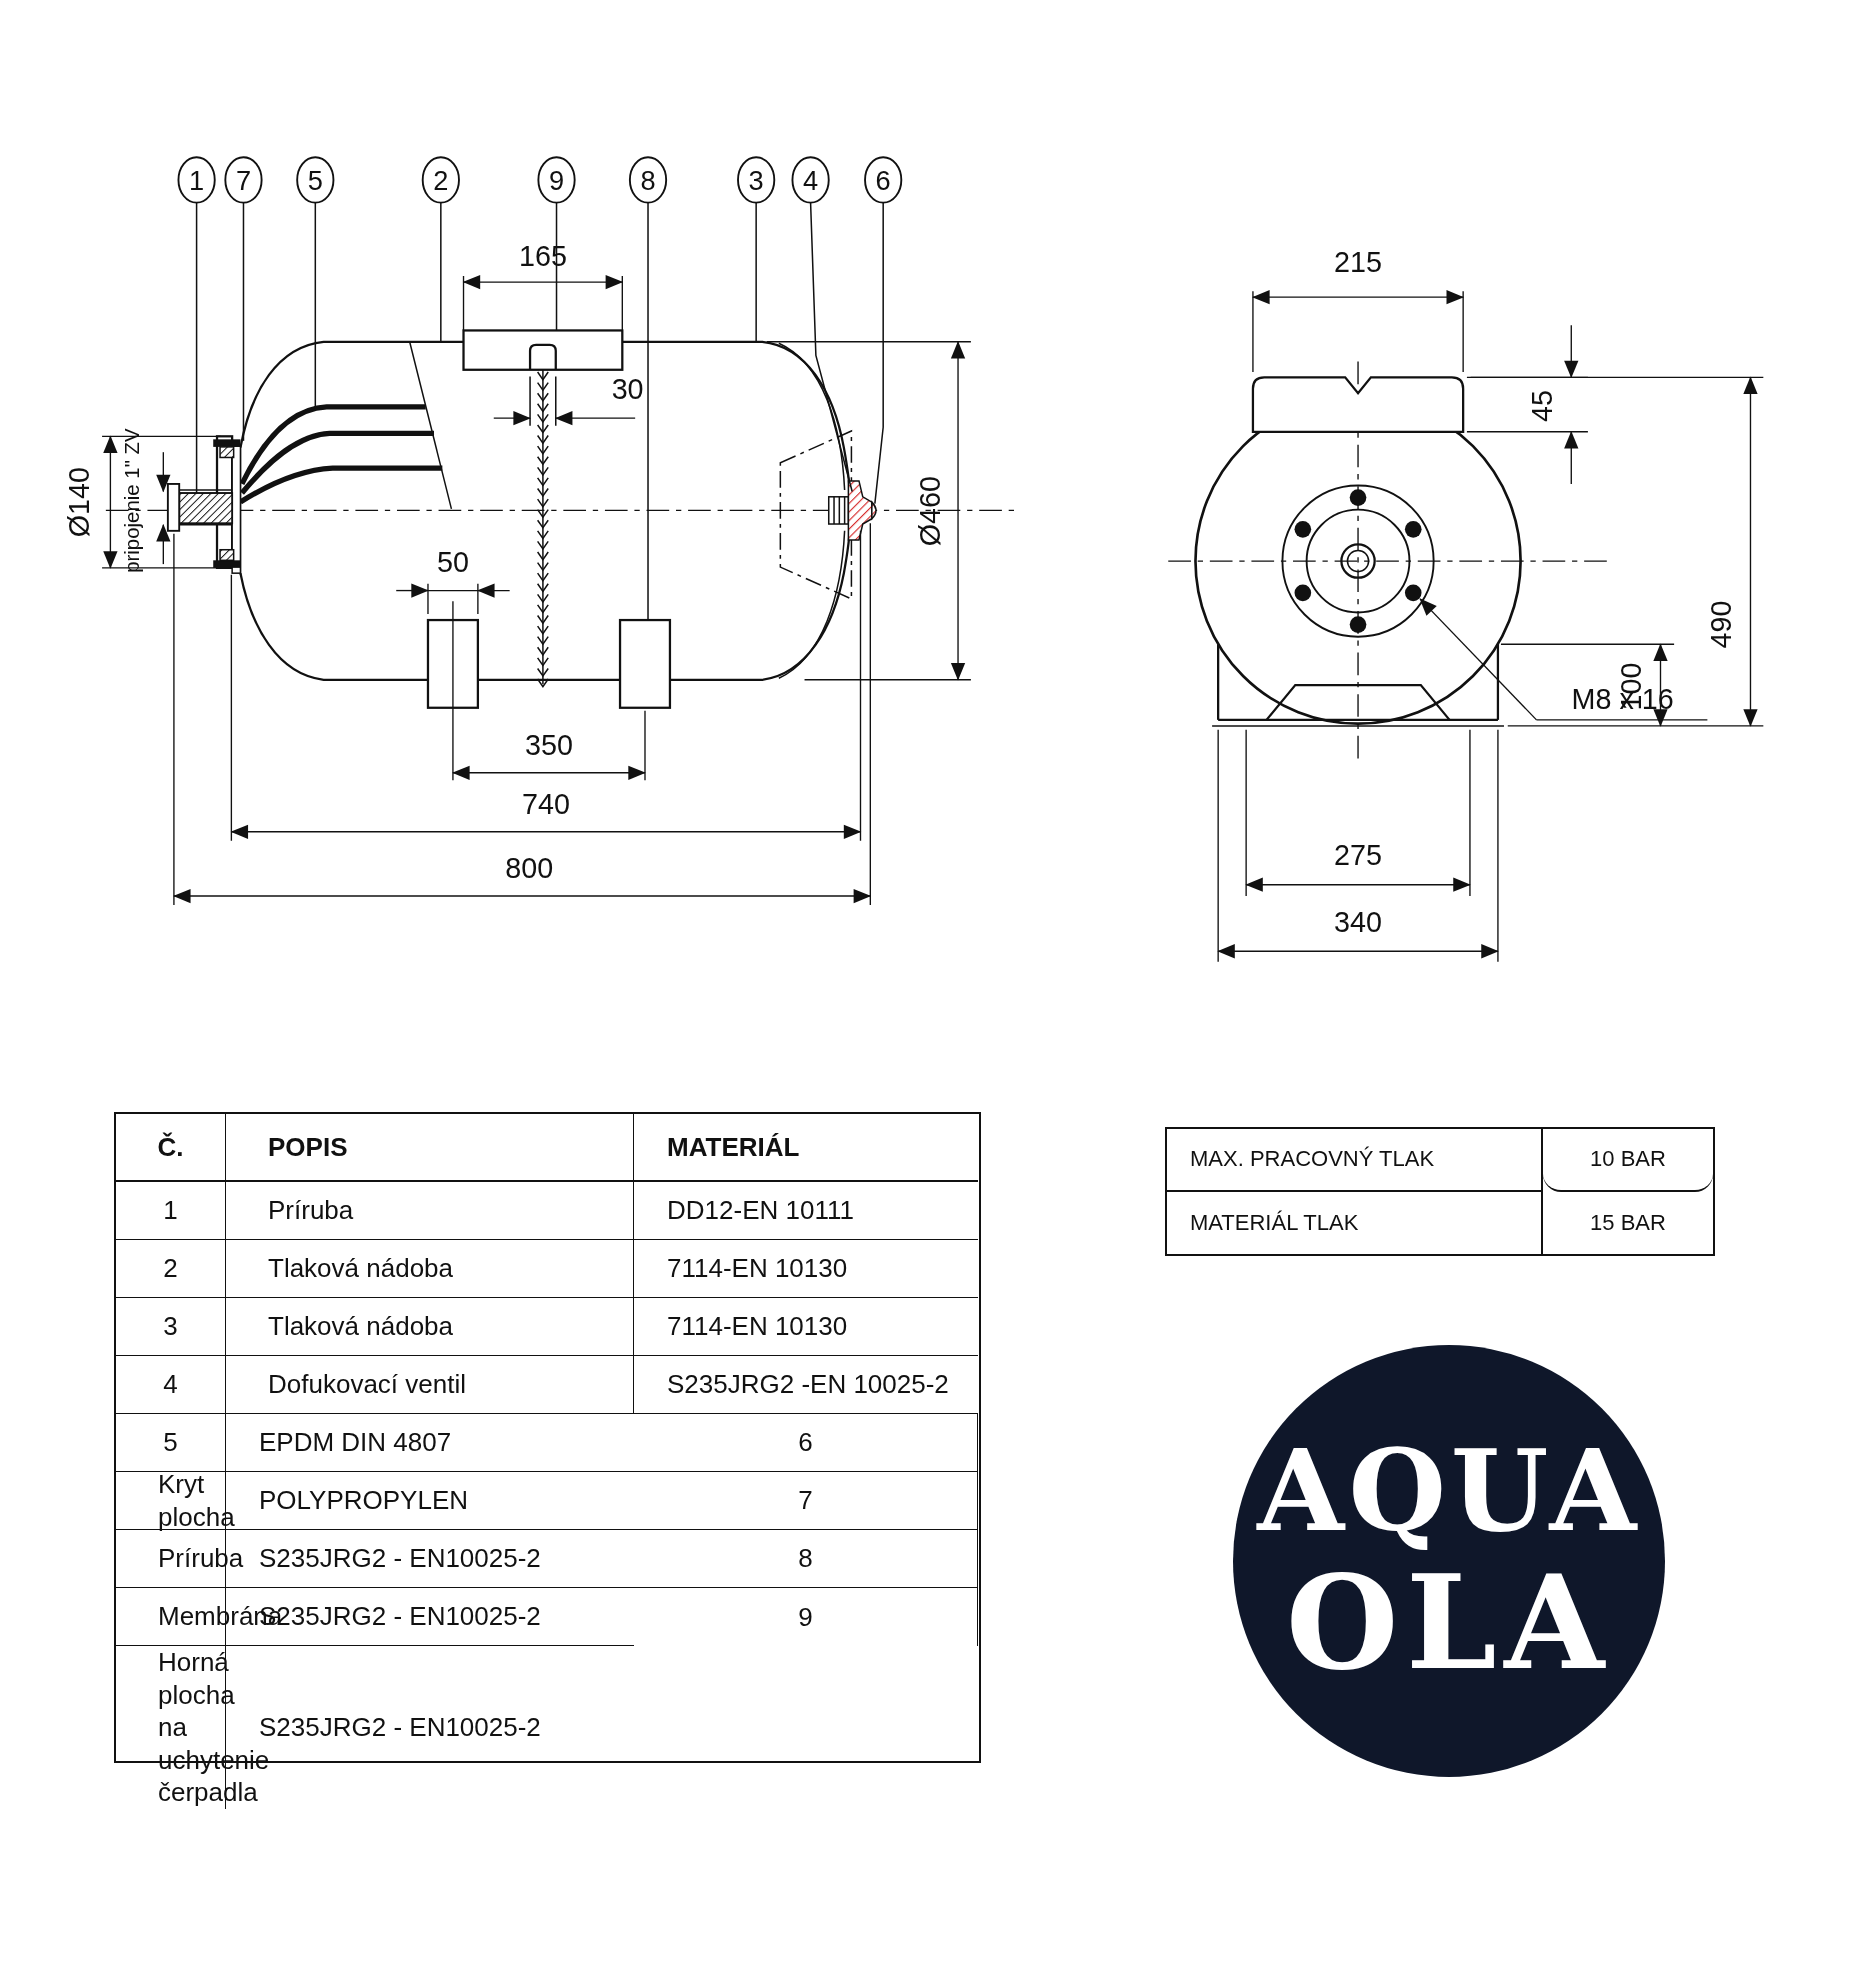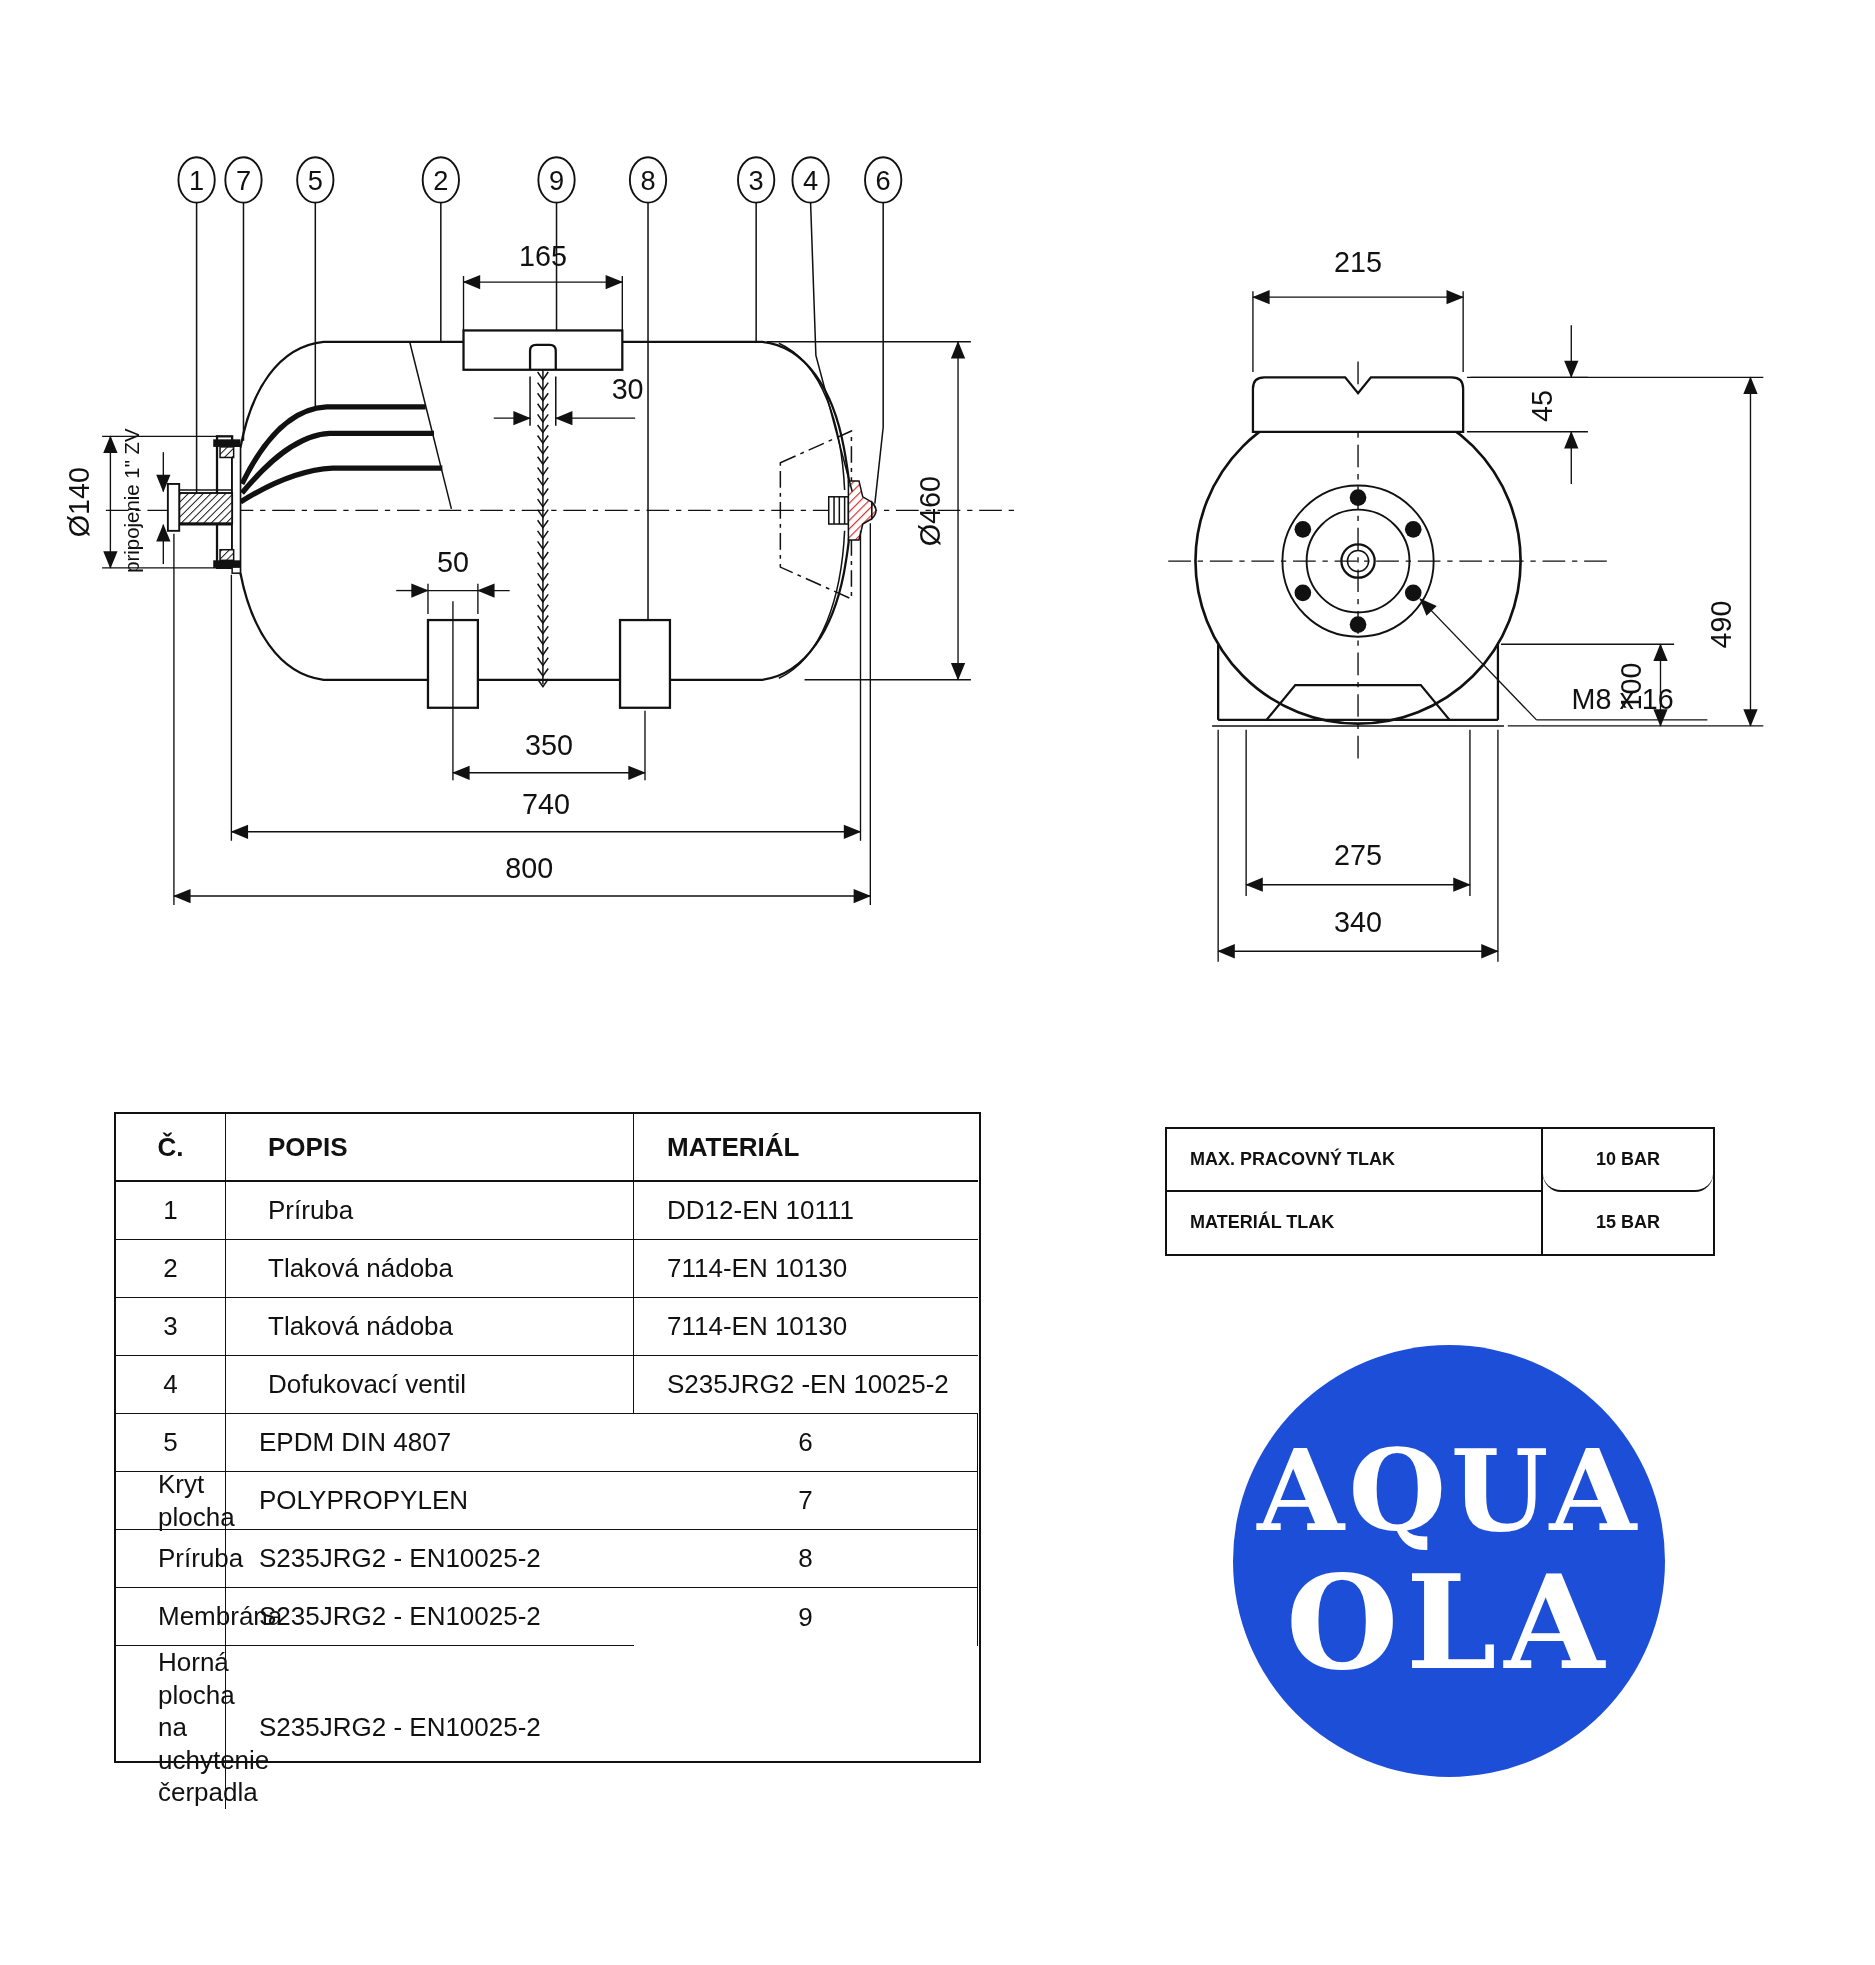--- a/index.html
+++ b/index.html
@@ -30,21 +30,21 @@
   .ptable .num{justify-content:center;}
   .ptable .pop{padding-left:42px;white-space:pre-line;line-height:1.25;}
   .ptable .mat{padding-left:33px;}
   .ptable .rlast{border-bottom:none;}
 
   
   .xtable{position:absolute;left:1165px;top:1127px;width:550px;height:129px;
           border:2.3px solid #111;box-sizing:border-box;display:grid;
           grid-template-columns:376px 1fr;grid-template-rows:1fr 1fr;}
   .xtable .c{border-right:2.3px solid #111;border-bottom:2.3px solid #111;display:flex;
-             align-items:center;font-weight:bold;font-size:18px;box-sizing:border-box;}
+             align-items:center;font-weight:normal;font-size:22px;box-sizing:border-box;}
   .xtable .c.v{border-right:none;justify-content:center;border-radius:18px;}
   .xtable .c.b{border-bottom:none;}
   .xtable .lab{padding-left:23px;}
 
   
   .logo{position:absolute;left:1233px;top:1345px;width:432px;height:432px;border-radius:50%;
         display:flex;flex-direction:column;align-items:center;justify-content:center;
         font-family:"DejaVu Serif","Liberation Serif",serif;font-weight:bold;color:#fff;}
   .logo .l1{font-size:112px;line-height:1;letter-spacing:4.5px;}
   .logo .l2{font-size:129px;line-height:1;letter-spacing:7.6px;margin-top:10.6px;}
@@ -332,19 +332,19 @@
   <div class="c mat last rlast">S235JRG2 - EN10025-2</div>
 </div>
 
 <div class="xtable">
   <div class="c lab">MAX. PRACOVNÝ TLAK</div>
   <div class="c v">10 BAR</div>
   <div class="c lab b">MATERIÁL TLAK</div>
   <div class="c v b">15 BAR</div>
 </div>
 
-<div class="logo" id="brand-logo" style="background: #1d4ed8;">
+<div class="logo" id="brand-logo" style="background: #0f172a;">
   <div class="l1">AQUA</div>
   <div class="l2">OLA</div>
 </div>
 
 </div>
 
 
 </body></html>

